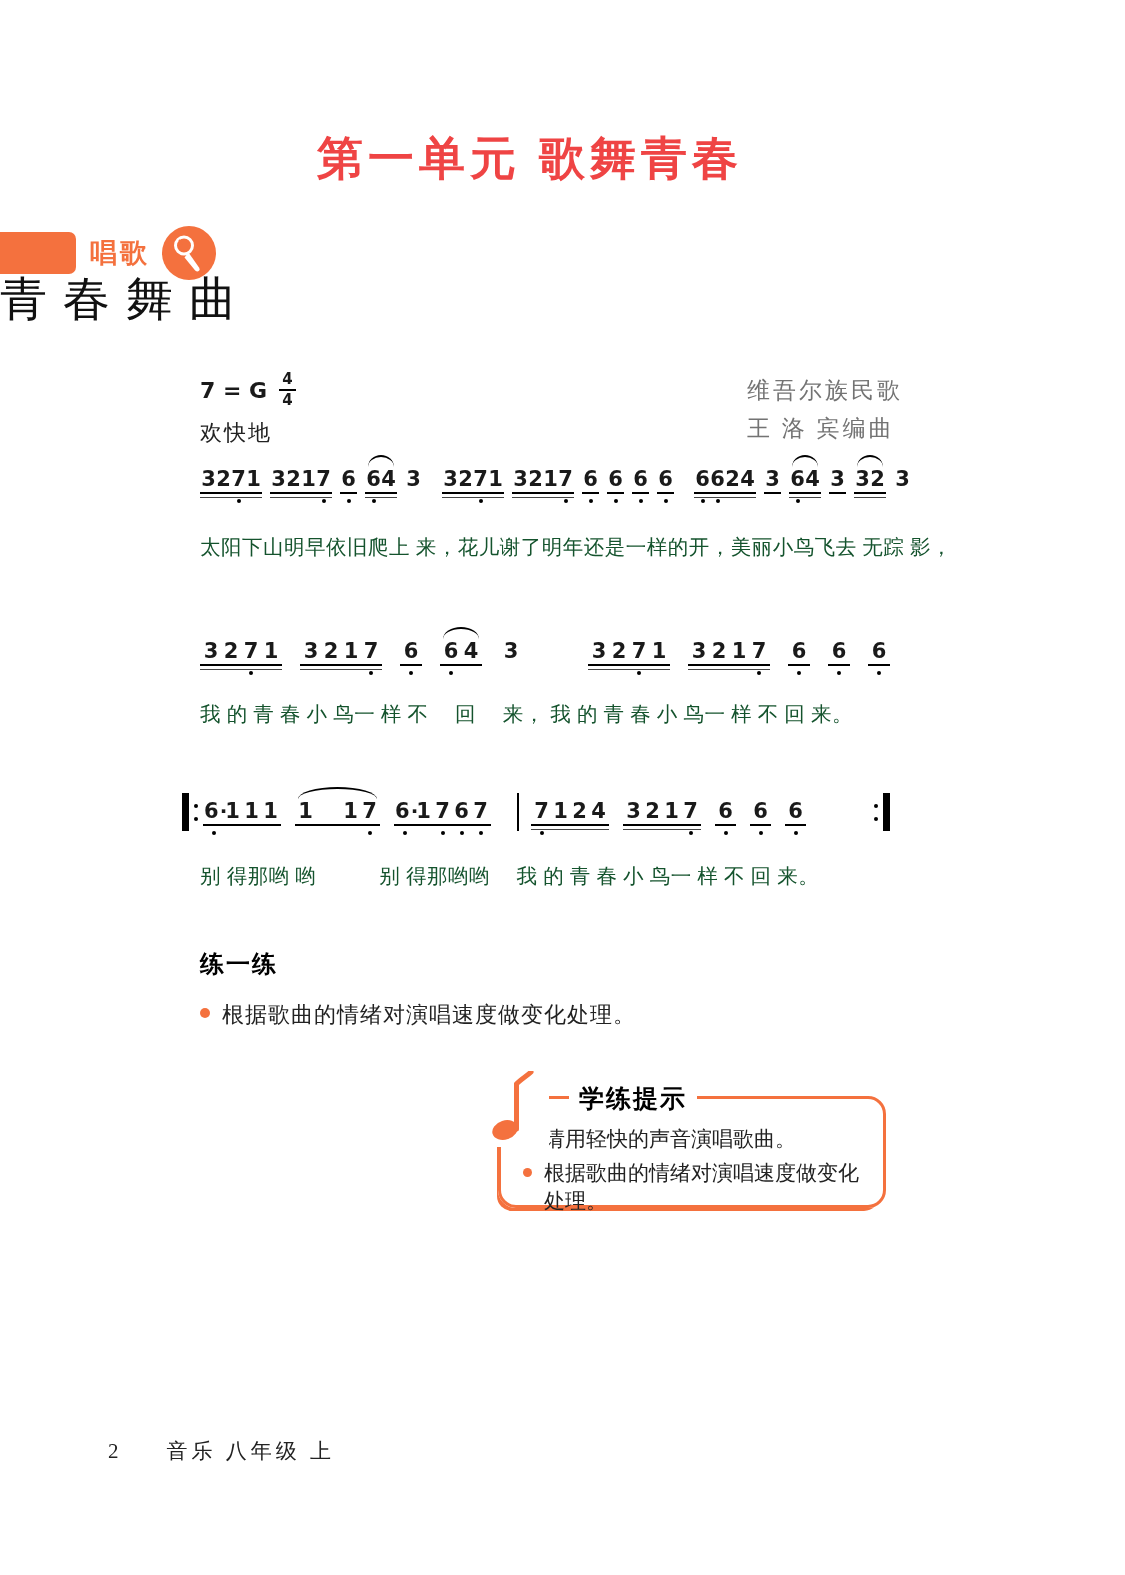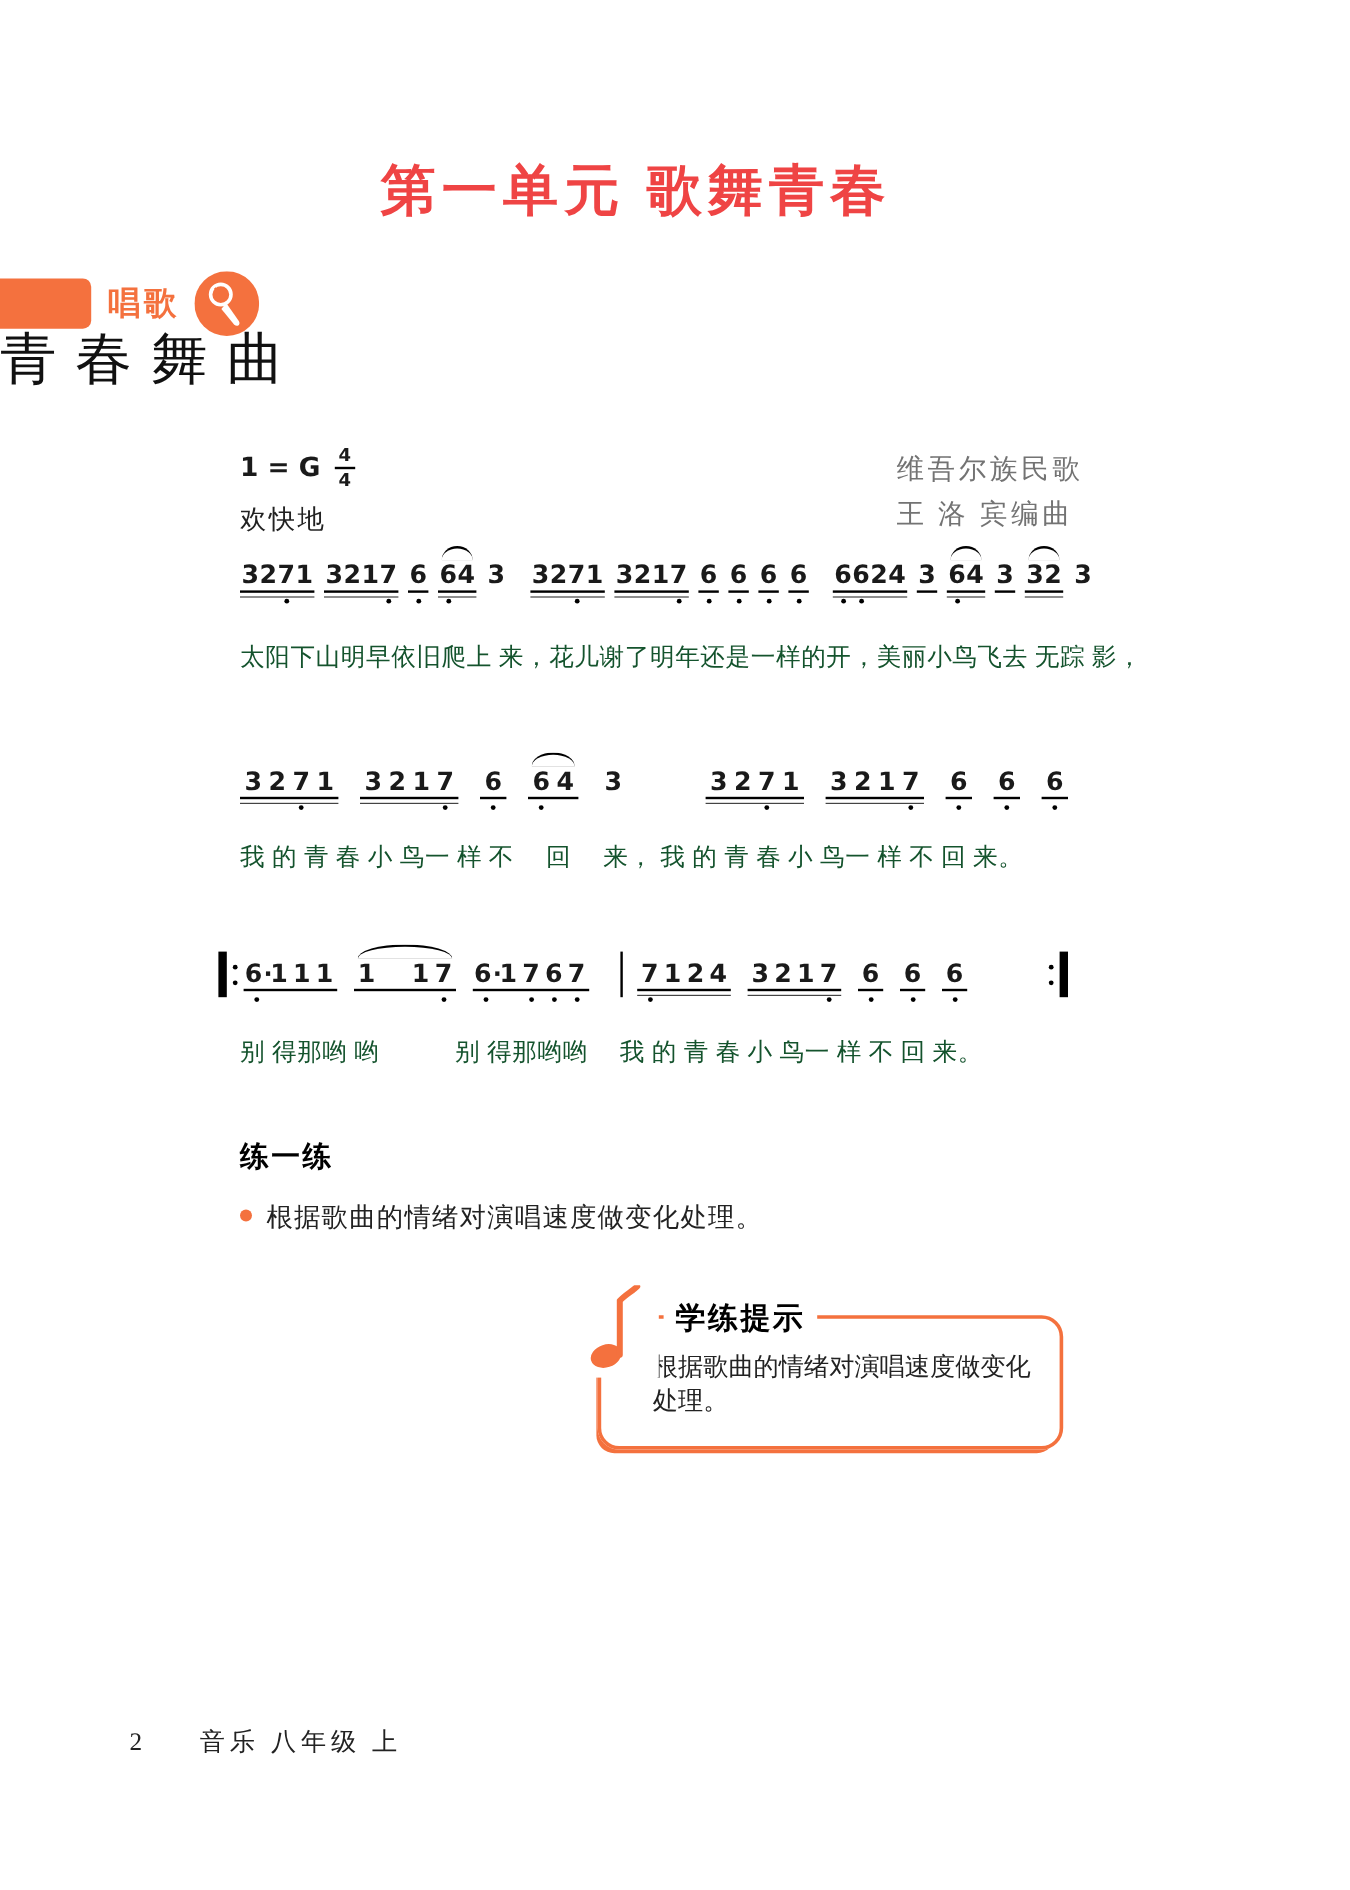--- a/index.html
+++ b/index.html
@@ -61,21 +61,21 @@
 
   
   .practice-heading{position:absolute;top:948px;left:200px;font-size:24px;font-weight:bold;color:#000;letter-spacing:2px;}
   .practice-item{position:absolute;top:1000px;left:200px;display:flex;align-items:flex-start;}
   .bullet{width:10px;height:10px;border-radius:50%;background:#F4713E;margin:8px 12px 0 0;flex:0 0 auto;}
   .practice-item .txt{font-family:"Liberation Serif",serif;font-size:22px;color:#222;letter-spacing:1px;}
 
   
   .tips-box{position:absolute;left:498px;top:1096px;width:382px;height:106px;
     border:3px solid #F4713E;border-radius:18px;box-shadow:-4px 6px 0 -3px #F4713E;}
-  .tips-heading{position:absolute;top:-17px;left:52px;background:#fff;padding:0 10px;
+  .tips-heading{position:absolute;top:-17px;left:68px;background:#fff;padding:0 10px;
     font-size:25px;font-weight:bold;color:#000;letter-spacing:2px;}
   .tips-icon{position:absolute;left:-14px;top:-28px;background:#fff;padding:0 3px;}
   .tips-items{padding:26px 10px 0 22px;}
   .tip-item{display:flex;align-items:flex-start;margin-bottom:6px;}
   .tip-item .bullet{width:9px;height:9px;margin:9px 12px 0 0;}
   .tip-item .txt{font-family:"Liberation Serif",serif;font-size:21px;color:#222;}
 
   
   .footer{position:absolute;top:1437px;left:108px;display:flex;align-items:baseline;
     font-family:"Liberation Serif",serif;font-size:21px;color:#222;}
@@ -97,21 +97,21 @@
       <line x1="17" y1="14" x2="21" y2="18" stroke="#F4713E" stroke-width="2"></line>
     </svg>
   </div>
 </div>
 
 <div class="song-title">青春舞曲</div>
 
 <div class="meta">
   <div>
     <div class="keysig">
-      <span>1 = G</span>
+      <span>7 = G</span>
       <span class="meter">
         <span class="top">4</span>
         <span class="bot">4</span>
       </span>
     </div>
     <div class="tempo">欢快地</div>
   </div>
   <div class="credits">
     <div>维吾尔族民歌</div>
     <div>王 洛 宾编曲</div>
@@ -360,20 +360,24 @@
   <div class="tips-icon">
     <svg width="56" height="72" viewBox="0 0 56 72">
       <ellipse cx="15" cy="59" rx="13" ry="9.5" fill="#F4713E" transform="rotate(-18 15 59)"></ellipse>
       <path d="M26.5 58 C26.5 42 26.5 26 26.5 13 C31 8 37 5 41 1" stroke="#F4713E" stroke-width="5" fill="none" stroke-linecap="round"></path>
     </svg>
   </div>
   <div class="tips-heading">学练提示</div>
   <div class="tips-items">
     <div class="tip-item">
       <span class="bullet"></span>
+      <span class="txt">请用轻快的声音演唱歌曲。</span>
+    </div>
+    <div class="tip-item">
+      <span class="bullet"></span>
       <span class="txt">根据歌曲的情绪对演唱速度做变化处理。</span>
     </div>
   </div>
 </div>
 
 <div class="footer">
   <span>2</span>
   <span class="book">音乐 八年级 上</span>
 </div>
 

